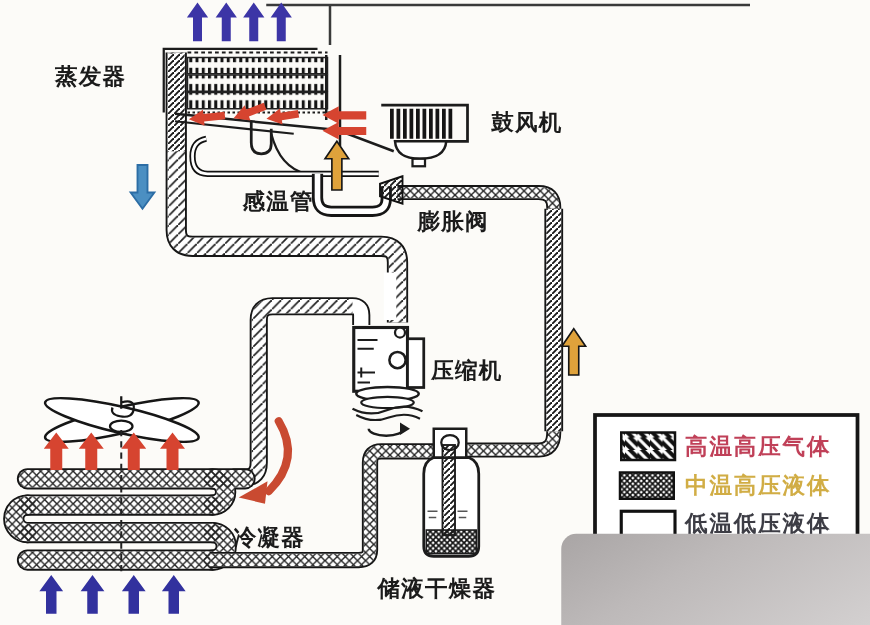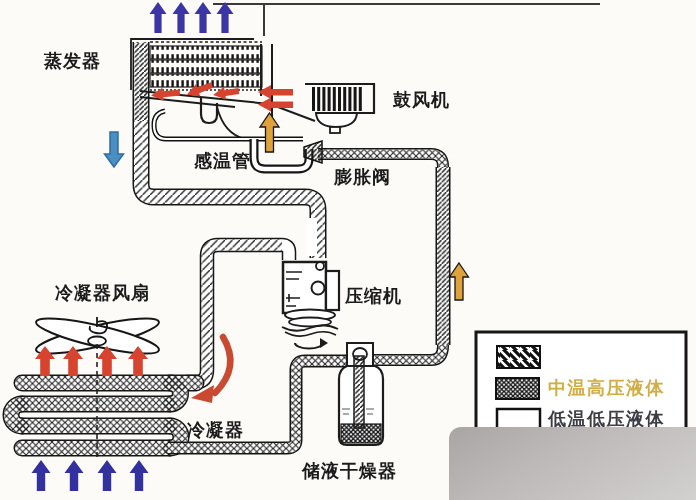--- a/index.html
+++ b/index.html
@@ -235,26 +235,26 @@
 
   <g>
     <rect x="476" y="332" width="210" height="139" fill="#ffffff" stroke="#161616" stroke-width="3"></rect>
     <rect x="497" y="346" width="43" height="22" fill="url(#pS)" stroke="#111" stroke-width="2"></rect>
     <rect x="496" y="378" width="43" height="21" fill="url(#pCd)" stroke="#111" stroke-width="2"></rect>
     <rect x="497" y="409" width="43" height="22" fill="#ffffff" stroke="#111" stroke-width="2.5"></rect>
   </g>
 </svg>
 
 <div class="label" style="left:44px;top:52px;">蒸发器</div>
-<div class="label" style="left:393px;top:91px;">鼓风机</div>
+<div class="label" style="left:393px;top:91px;font-family:Liberation Mono, monospace;">鼓风机</div>
 <div class="label" style="left:156px;top:152px;margin-left:38px;">感温管</div>
 <div class="label" style="left:334px;top:168px;">膨胀阀</div>
 <div class="label" style="left:345px;top:287px;">压缩机</div>
-<div class="label" style="left:55px;top:284px;">冷凝器风扇</div>
 <div class="label" style="left:187px;top:421px;">冷凝器</div>
 <div class="label" style="left:302px;top:462px;">储液干燥器</div>
 
+<div class="legend-label" style="left: 548px; top: 348px; color: rgb(192, 64, 88);">高温高压气体</div>
 <div class="legend-label" style="left: 548px; top: 410px; color: rgb(61, 61, 69);">低温低压液体</div>
 <div class="legend-label" style="left: 548px; top: 379px; color: rgb(209, 173, 69);">中温高压液体</div>
 
 <div class="watermark"></div>
 
 </div>
 
 </body></html>

